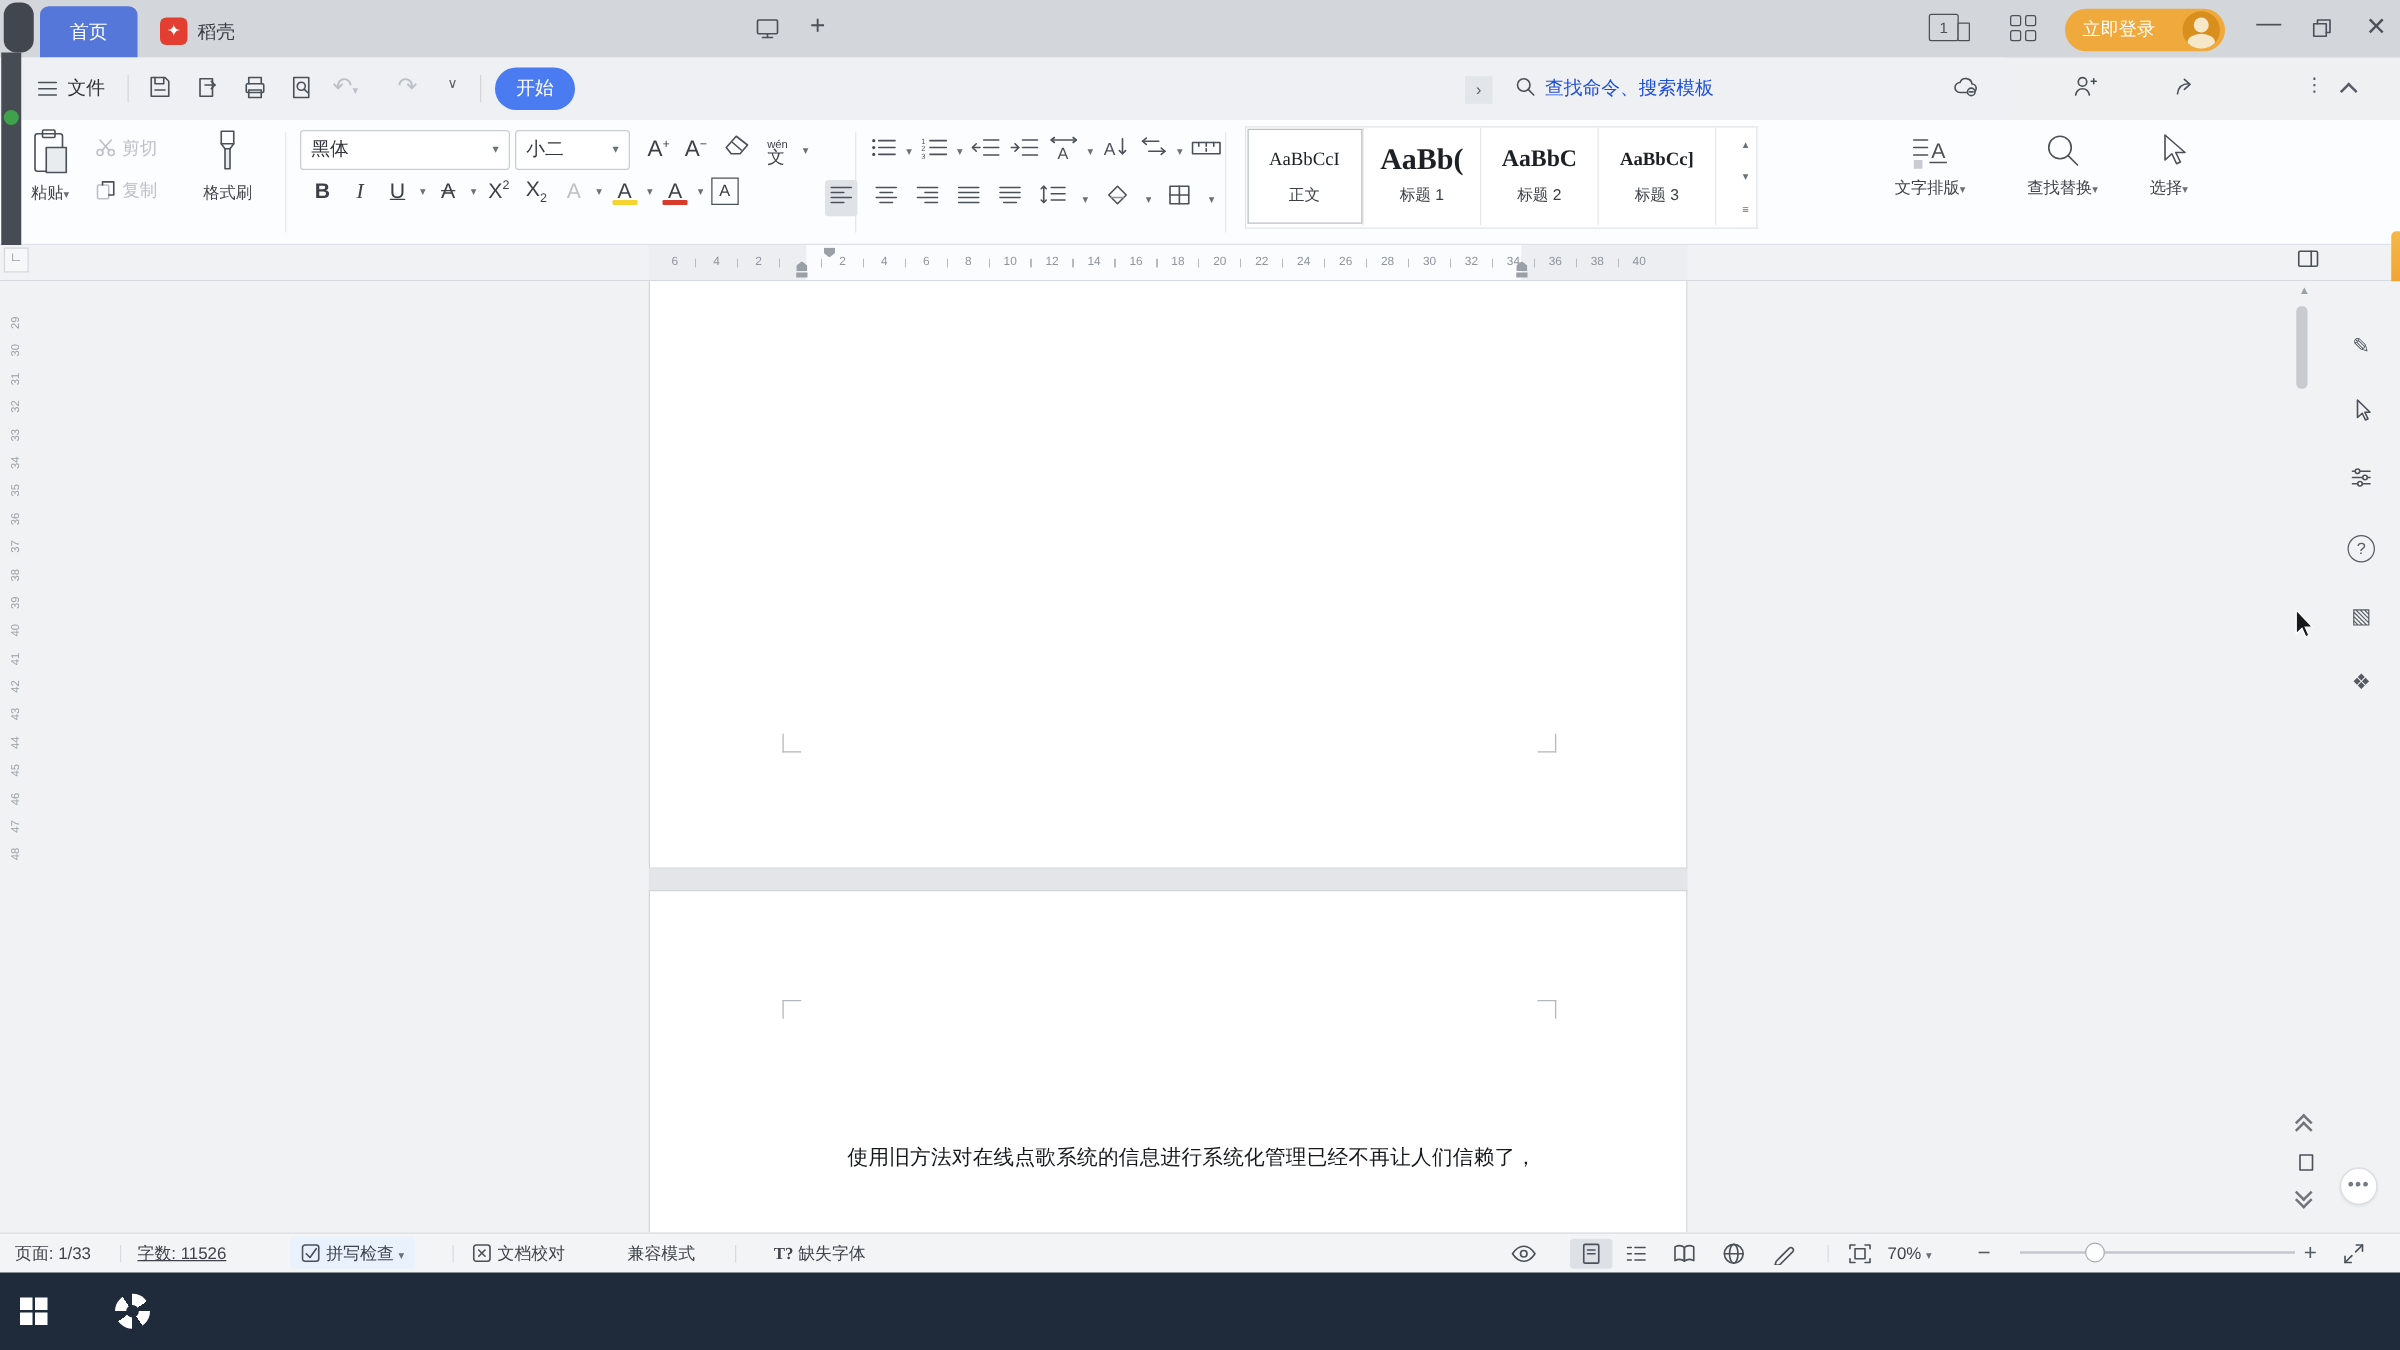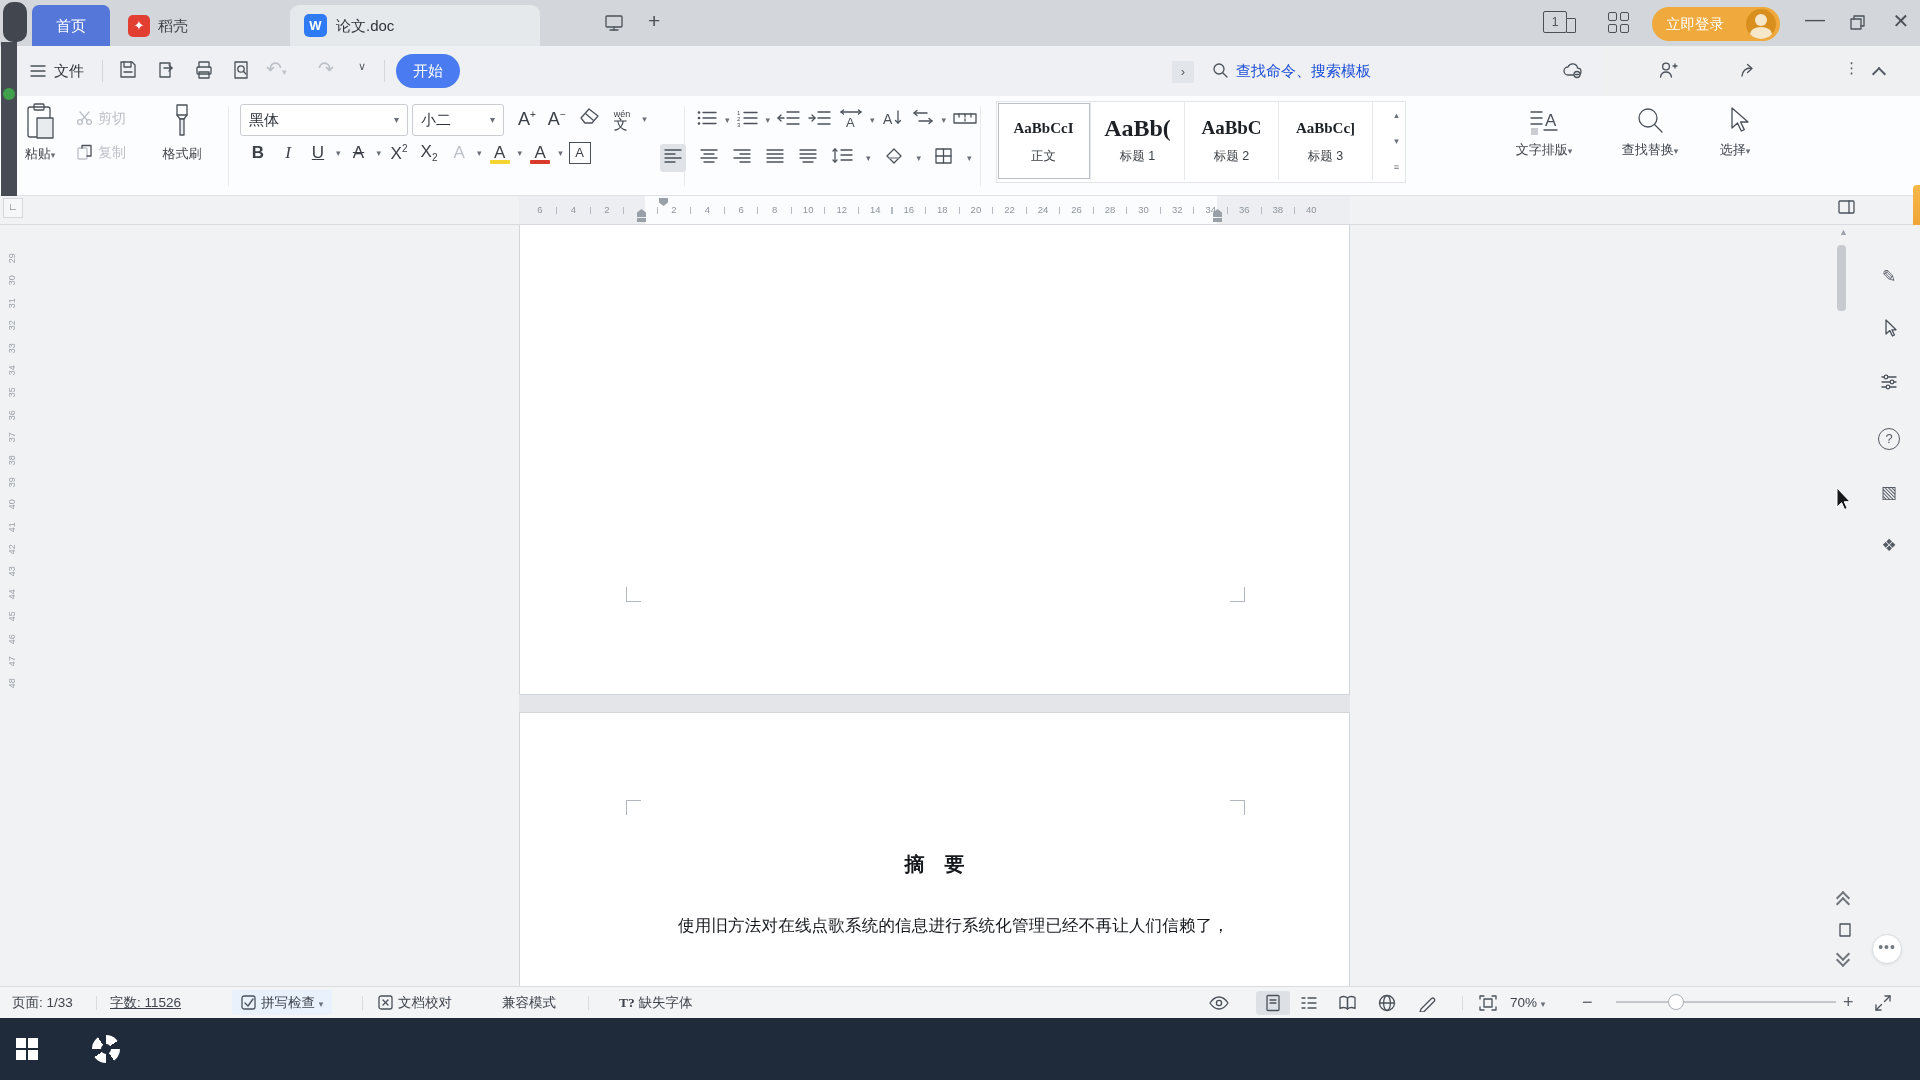--- a/index.html
+++ b/index.html
@@ -111,23 +111,20 @@
 </style>
 </head>
 <body>
 
 <div class="ab titlebar">
   <div class="ab dock-pill"></div>
   <div class="ab tab-home">首页</div>
   <div class="ab tab-docer">
     <span class="docer-logo">✦</span><span>稻壳</span>
   </div>
-  <div class="ab tab-doc">
-    <span class="wps-mini">W</span><span>论文.doc</span>
-  </div>
   <div class="ab" style="left:604px;top:13px;">
     <svg class="ic" width="20" height="20">
         <rect x="2" y="3" width="16" height="11" rx="1"></rect>
         <line x1="10" y1="14" x2="10" y2="17"></line>
         <line x1="6" y1="17" x2="14" y2="17"></line>
       </svg>
   </div>
   <div class="ab ttl-btn" style="left:648px;top:9px;font-size:21px;">+</div>
   <div class="ab" style="left:1543px;top:11px;">
     <span style="display:inline-block;width:22px;height:20px;border:1.6px solid #4b5157;border-radius:2px;font-size:12px;color:#4b5157;text-align:center;line-height:20px;">1</span>
@@ -416,21 +413,21 @@
           <line x1="9.5" y1="2" x2="9.5" y2="16"></line>
           <line x1="2" y1="9" x2="17" y2="9"></line>
         </svg></span>
       <span class="car">▾</span>
   </div>
   <div class="ab rsep" style="left:980px;"></div>
 
   <div class="ab" style="left:996px;top:5px;width:392px;height:80px;border:1px solid #e2e4e8;display:flex;background:#fff;">
 
       <div class="style-cell" style="outline: rgb(185, 191, 200) solid 1px; outline-offset: -2px;">
-        <div class="style-prev" style="font-size: 15px; font-weight: bold;">AaBbCcI</div>
+        <div class="style-prev" style="font-size: 15px; font-weight: normal;">AaBbCcI</div>
         <div class="style-name">正文</div>
       </div>
 
       <div class="style-cell">
         <div class="style-prev" style="font-size: 24px; font-weight: bold;">AaBb(</div>
         <div class="style-name">标题 1</div>
       </div>
 
       <div class="style-cell">
         <div class="style-prev" style="font-size: 19px; font-weight: bold;">AaBbC</div>
@@ -544,21 +541,20 @@
   <div class="ab page" style="top:-2px;height:472px;"></div>
   <div class="ab pgap"></div>
   <div class="ab page" style="top:487px;height:276px;border-bottom:none;"></div>
 
   <div class="ab cmark cm-bl" style="left:626px;top:362px;"></div>
   <div class="ab cmark cm-br" style="left:1230px;top:362px;"></div>
 
   <div class="ab cmark cm-tl" style="left:626px;top:575px;"></div>
   <div class="ab cmark cm-tr" style="left:1230px;top:575px;"></div>
 
-  <div class="ab doc-serif" style="left:519px;top:626px;width:831px;text-align:center;font-weight:bold;font-size:20px;">摘　要</div>
   <div class="ab doc-serif" style="left:645px;top:684px;width:588px;font-size:16.5px;line-height:34px;letter-spacing:0.2px;">
 
   <div style="white-space: nowrap; text-indent: 2em;">使用旧方法对在线点歌系统的信息进行系统化管理已经不再让人们信赖了，</div>
     </div>
 
   <div class="ab" style="left:1839px;top:2px;color:#9aa0a7;font-size:9px;">▲</div>
   <div class="ab sthumb"></div>
   <div class="ab" style="left:1838px;top:668px;">
     <span class="chev chev-up" style="display:block;margin:0 0 -4px 0;"></span>
       <span class="chev chev-up" style="display:block;"></span>

